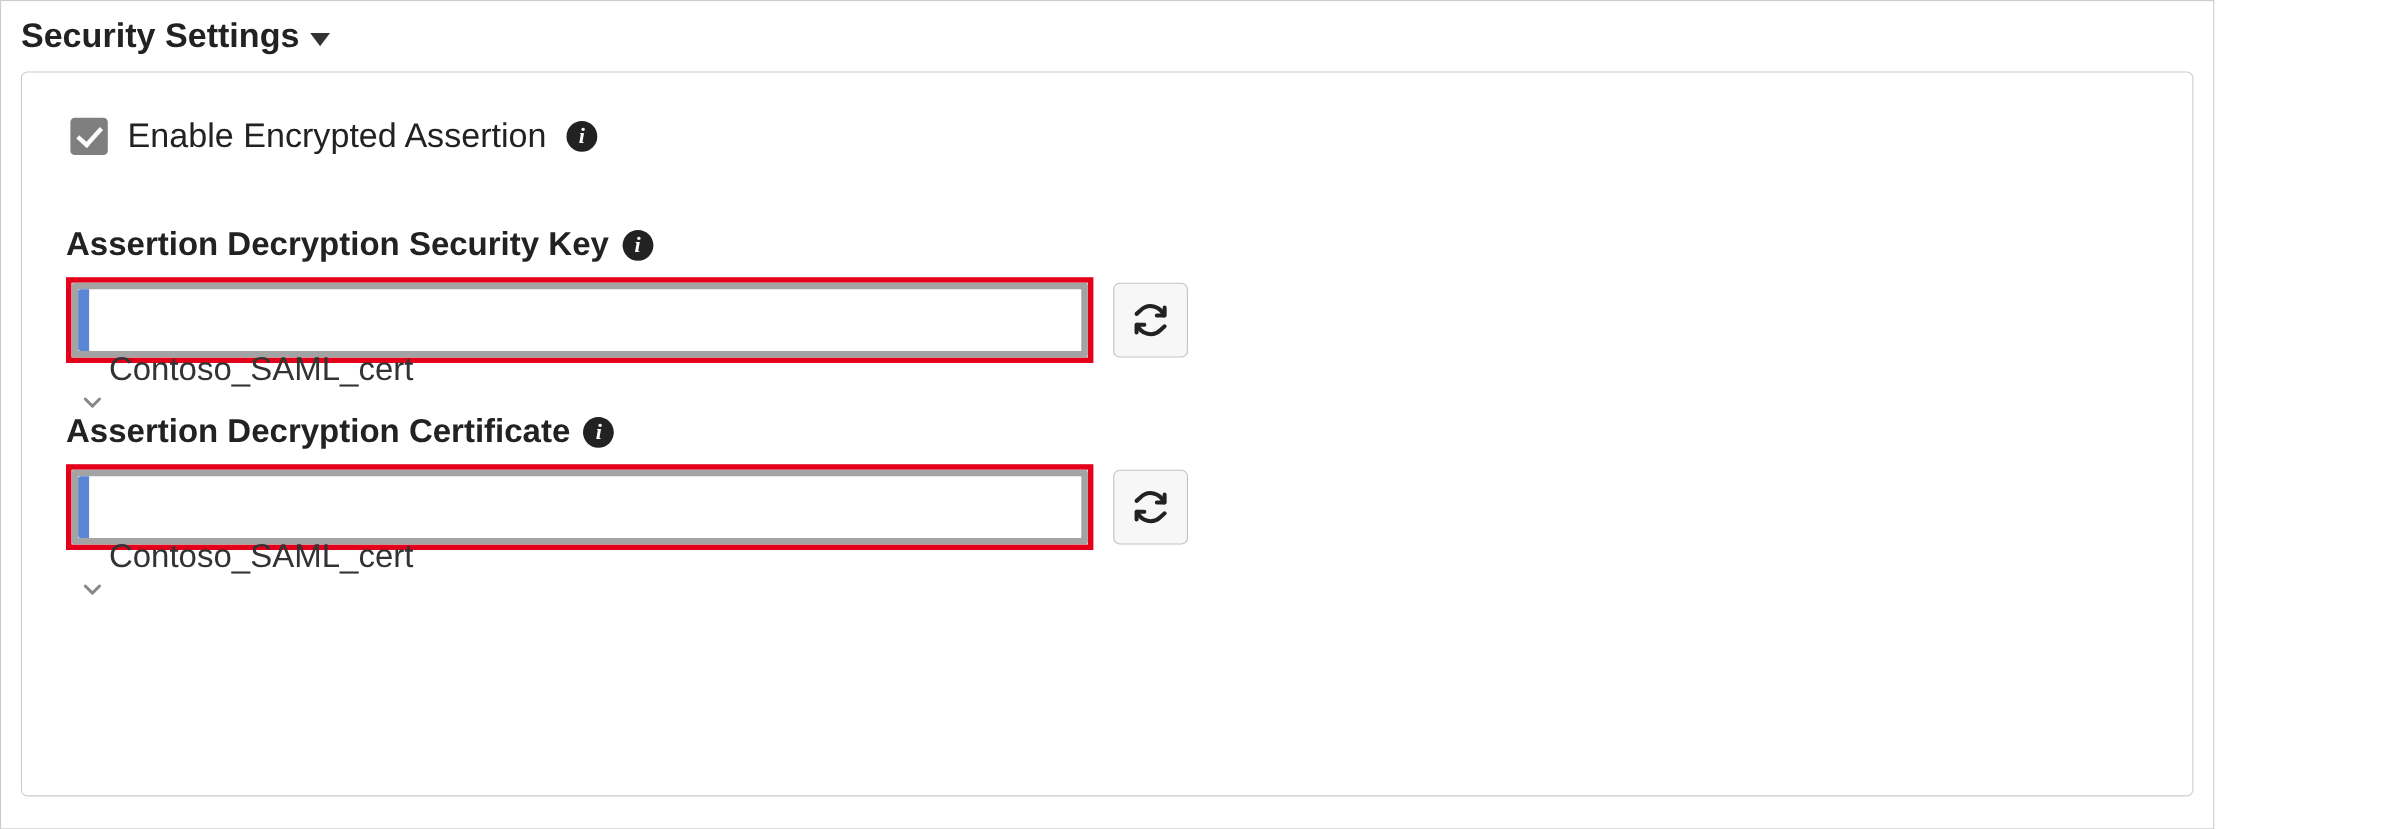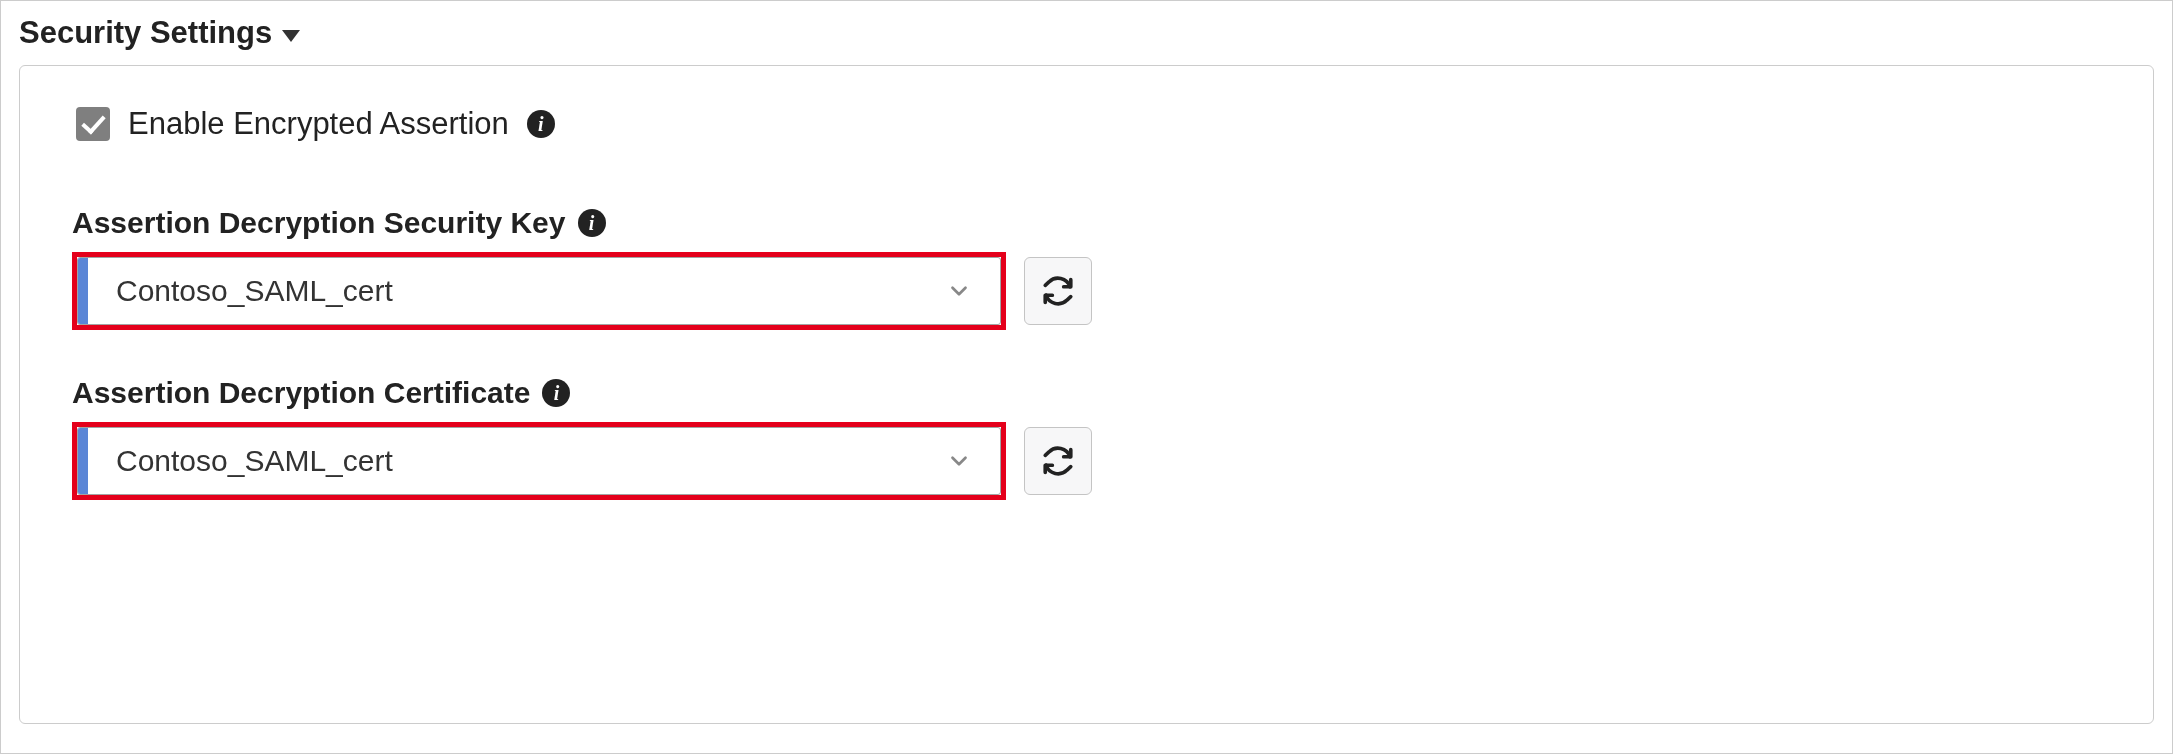--- a/index.html
+++ b/index.html
@@ -3,21 +3,21 @@
 <meta charset="utf-8">
 <style>
   * { box-sizing: border-box; }
   html, body {
     margin: 0; padding: 0;
     font-family: "Helvetica Neue", Arial, sans-serif;
     color: #333;
     background: #fff;
   }
   .page {
-    width: 2173px;
+    width: 2013px;
     height: 754px;
     border: 1px solid #ccc;
     padding: 14px 18px 18px 18px;
     position: relative;
   }
   .section-header {
     display: flex;
     align-items: center;
     gap: 10px;
     margin-bottom: 14px;
@@ -30,21 +30,21 @@
   .caret-down {
     width: 0; height: 0;
     border-left: 9px solid transparent;
     border-right: 9px solid transparent;
     border-top: 12px solid #333;
     margin-top: 6px;
   }
   .panel {
     border: 1px solid #ccc;
     border-radius: 6px;
-    padding: 40px 52px 56px 52px;
+    padding: 40px 52px 56px 40px;
     height: 659px;
   }
   .checkbox-row {
     display: flex;
     align-items: center;
     gap: 18px;
     margin-bottom: 64px;
     margin-left: 4px;
   }
   .checkbox {
@@ -102,27 +102,28 @@
     gap: 18px;
   }
   .dropdown-highlight {
     border: 5px solid #e4001b;
     padding: 0;
     display: inline-block;
   }
   .dropdown {
     width: 924px;
     height: 68px;
-    border: 1px solid #a3a3a3;
+    border: 6px solid #a3a3a3;
     border-radius: 3px;
     background: #fff;
     display: flex;
-    align-items: center;
+    align-items: flex-start;
     position: relative;
     cursor: pointer;
+    flex-direction: column;
   }
   .dropdown-accent {
     width: 10px;
     height: 100%;
     background: #5b86d6;
     flex-shrink: 0;
     border-top-left-radius: 2px;
     border-bottom-left-radius: 2px;
   }
   .dropdown-text {

